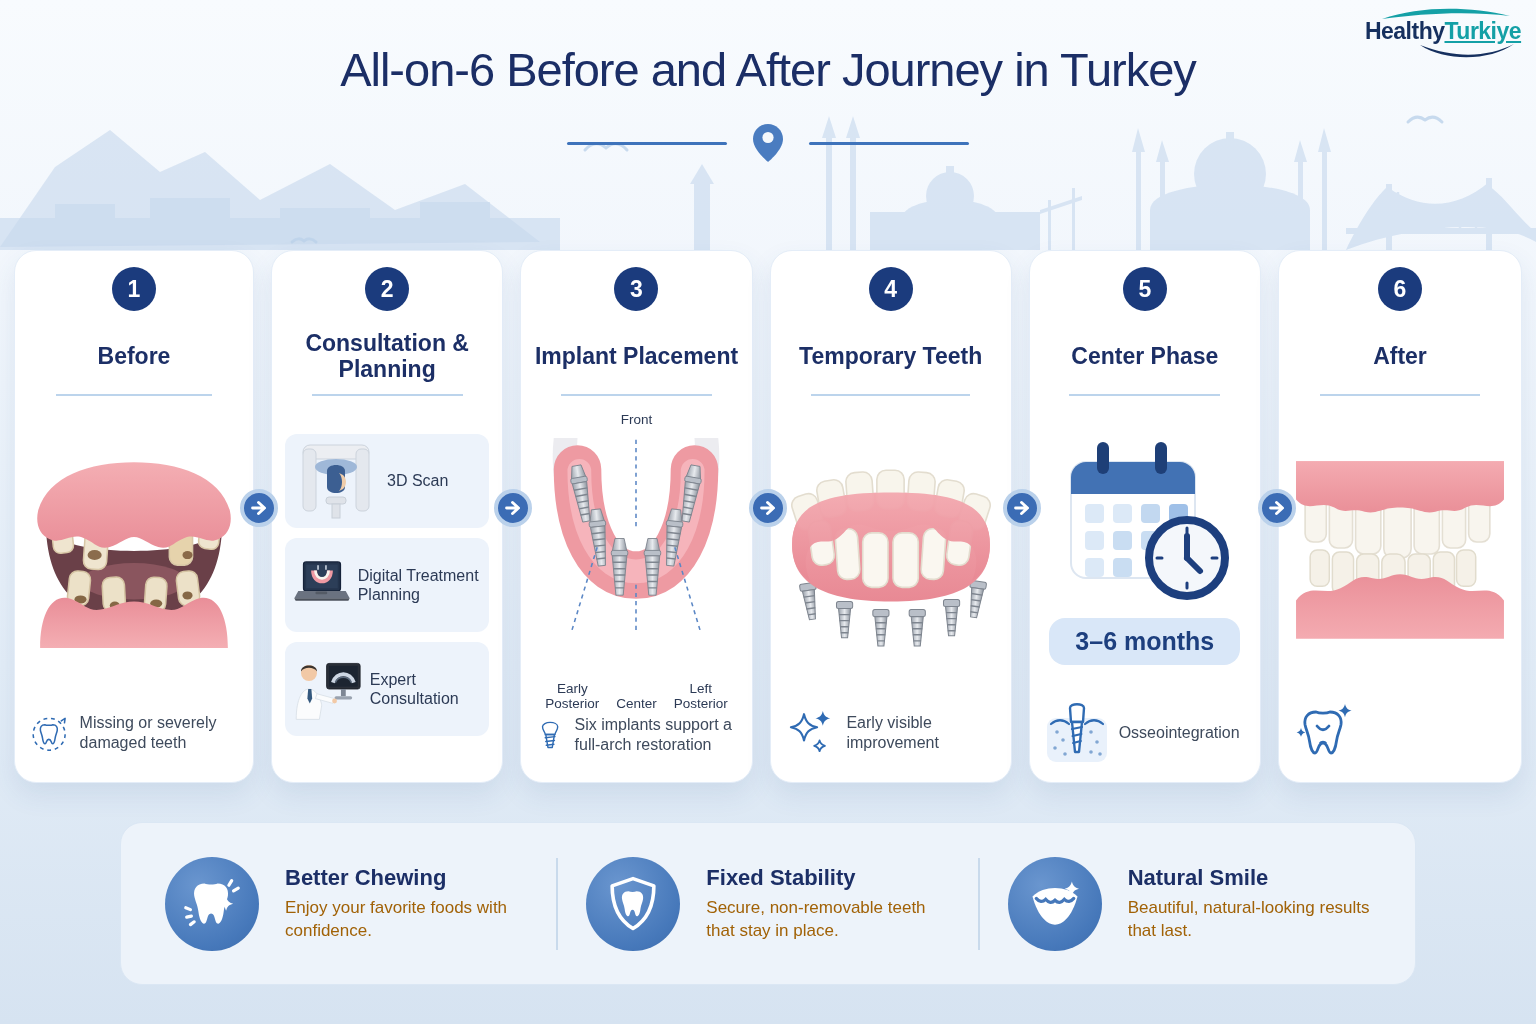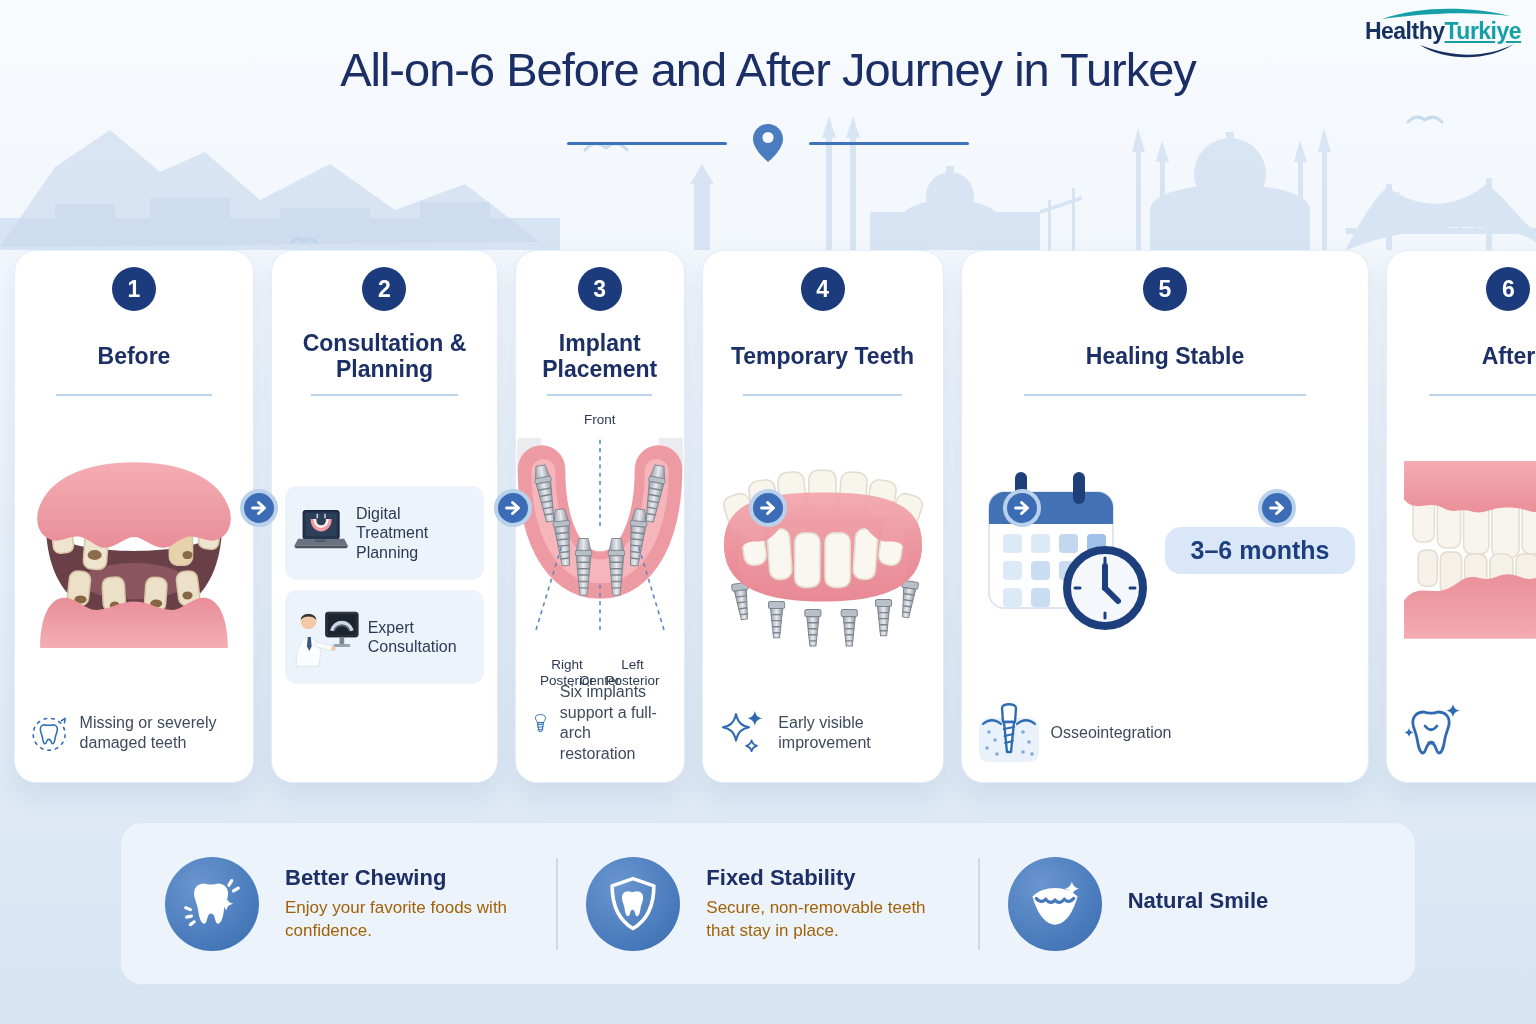--- a/index.html
+++ b/index.html
@@ -60,21 +60,21 @@
   
   .diag { position:relative; width:100%; height:100%;margin-top:24px; }
   .diag svg.jaw { position:absolute; left:50%; top:26px; transform:translateX(-50%); }
   .diag-label { position:absolute; font-size:13.5px; color:#2c3a55; text-align:center; line-height:1.15; }
   .lbl-front { top:0; left:0; width:100%; }
   .lbl-right { bottom:4px; left:2px; width:72px; }
   .lbl-center { bottom:4px; left:50%; transform:translateX(-50%); width:70px; }
   .lbl-left { bottom:4px; right:2px; width:72px; }
 
   
-  .heal-body { gap:14px; display:flex; align-items:center; justify-content:center; }
+  .heal-body { flex-direction:column; gap:14px; display:flex; align-items:center; justify-content:center; }
   .months-pill {
     background:#d9e7f8; color:#1d3f7e; font-weight:bold; font-size:25px;
     padding:9px 26px; border-radius:16px; white-space:nowrap;
   }
 
   
   .arrow {
     position:absolute; top:489px; width:38px; height:38px; border-radius:50%;
     background:#3b6cb5; border:4px solid #bad1eb;
     display:flex; align-items:center; justify-content:center; z-index:5;
@@ -239,20 +239,33 @@
         <div class="foot-text">Missing or severely damaged teeth</div>
       </div>
     </div>
 
     <div class="card">
       <div class="num">2</div>
       <div class="card-title">Consultation &amp; Planning</div>
       <div class="divider"></div>
       <div class="card-body">
         <div class="sub-list">
+          <div class="sub-item">
+            <svg width="86" height="80" viewBox="0 0 86 80">
+              <rect x="10" y="4" width="66" height="14" rx="7" fill="#eceef2" stroke="#ccd3dc"></rect>
+              <rect x="10" y="8" width="13" height="62" rx="5" fill="#e4e8ee" stroke="#ccd3dc"></rect>
+              <rect x="63" y="8" width="13" height="62" rx="5" fill="#e4e8ee" stroke="#ccd3dc"></rect>
+              <ellipse cx="43" cy="26" rx="21" ry="8" fill="#9fb8d8"></ellipse>
+              <path d="M34,30 C34,22 52,22 52,30 L52,46 C52,54 34,54 34,46 Z" fill="#3c5f92"></path>
+              <path d="M50,34 C54,38 54,44 50,48 L46,50 C50,46 50,36 46,32 Z" fill="#f0cdaa"></path>
+              <rect x="33" y="56" width="20" height="7" rx="3" fill="#dfe3e9" stroke="#c8cfd8"></rect>
+              <rect x="39" y="63" width="8" height="14" fill="#dfe3e9" stroke="#c8cfd8"></rect>
+            </svg>
+            <div class="sub-label">3D Scan</div>
+          </div>
           <div class="sub-item">
             <svg width="86" height="80" viewBox="0 0 86 80">
               <rect x="16" y="5" width="56" height="44" rx="4" fill="#24344c" stroke="#16233a" stroke-width="2"></rect>
               <rect x="20" y="9" width="48" height="36" fill="#2c3e58"></rect>
               <path d="M32,18 C32,38 56,38 56,18" fill="none" stroke="#ef9aa3" stroke-width="9"></path>
               <path d="M34,18 C34,34 54,34 54,18" fill="none" stroke="#f8f5ee" stroke-width="4"></path>
               <line x1="38" y1="10" x2="38" y2="17" stroke="#c6cfdb" stroke-width="2.5"></line>
               <line x1="50" y1="10" x2="50" y2="17" stroke="#c6cfdb" stroke-width="2.5"></line>
               <polygon points="8,49 80,49 86,60 2,60" fill="#6a7280"></polygon>
               <rect x="34" y="50" width="18" height="4" rx="2" fill="#545b66"></rect>
@@ -315,21 +328,21 @@
             <use href="#imp3" transform="translate(146,96) rotate(6)"></use>
             <use href="#imp3" transform="translate(166,48) rotate(10)"></use>
 
             <g stroke="#5b87c5" stroke-width="1.7" stroke-dasharray="4.5 4.5" fill="none">
               <line x1="104" y1="2" x2="104" y2="98"></line>
               <line x1="104" y1="210" x2="104" y2="156"></line>
               <line x1="34" y1="210" x2="62" y2="118"></line>
               <line x1="174" y1="210" x2="146" y2="118"></line>
             </g>
           </svg>
-          <div class="diag-label lbl-right">Right Posterior</div>
+          <div class="diag-label lbl-right">Early Posterior</div>
           <div class="diag-label lbl-center">Center</div>
           <div class="diag-label lbl-left">Left Posterior</div>
         </div>
       </div>
       <div class="card-foot">
         <svg class="foot-icon" width="52" height="58" viewBox="0 0 52 58">
           <path d="M12,14 C12,3 40,3 40,14 C40,21 35,23 35,28 L17,28 C17,23 12,21 12,14 Z" fill="none" stroke="#2f6bb3" stroke-width="2.6"></path>
           <path d="M18,28 L34,28 L30,52 L22,52 Z" fill="none" stroke="#2f6bb3" stroke-width="2.6" stroke-linejoin="round"></path>
           <path d="M17,34 L35,32 M18,41 L34,39 M19,48 L33,46" stroke="#2f6bb3" stroke-width="2.6" stroke-linecap="round"></path>
         </svg>
@@ -400,21 +413,21 @@
           <path d="M22,8 C24.5,18 28.5,22 38,24 C28.5,26 24.5,30 22,40 C19.5,30 15.5,26 6,24 C15.5,22 19.5,18 22,8 Z" fill="none" stroke="#2f6bb3" stroke-width="2.6" stroke-linejoin="round"></path>
           <path d="M45,4 C46.4,9.5 48.5,11.6 54,13 C48.5,14.4 46.4,16.5 45,22 C43.6,16.5 41.5,14.4 36,13 C41.5,11.6 43.6,9.5 45,4 Z" fill="#2f6bb3"></path>
           <path d="M41,40 C42,44 43.6,45.6 47.6,46.6 C43.6,47.6 42,49.2 41,53.2 C40,49.2 38.4,47.6 34.4,46.6 C38.4,45.6 40,44 41,40 Z" fill="none" stroke="#2f6bb3" stroke-width="2.2" stroke-linejoin="round"></path>
         </svg>
         <div class="foot-text">Early visible improvement</div>
       </div>
     </div>
 
     <div class="card">
       <div class="num">5</div>
-      <div class="card-title">Healing Stable</div>
+      <div class="card-title">Center Phase</div>
       <div class="divider"></div>
       <div class="card-body heal-body">
         <svg width="176" height="168" viewBox="0 0 176 168">
           <rect x="14" y="26" width="124" height="116" rx="15" fill="#ffffff" stroke="#dde6f1" stroke-width="2"></rect>
           <path d="M14,41 C14,33 21,26 29,26 L123,26 C131,26 138,33 138,41 L138,58 L14,58 Z" fill="#4272b4"></path>
           <rect x="40" y="6" width="12" height="32" rx="6" fill="#1e3f77"></rect>
           <rect x="98" y="6" width="12" height="32" rx="6" fill="#1e3f77"></rect>
           <g>
             <rect x="28" y="68" width="19" height="19" rx="4" fill="#dce9f7"></rect>
             <rect x="56" y="68" width="19" height="19" rx="4" fill="#dce9f7"></rect>
@@ -585,17 +598,18 @@
     <div class="benefit">
       <div class="benefit-icon">
         <svg width="60" height="60" viewBox="0 0 64 64">
           <path d="M8,24 C20,12 44,12 56,24 C50,46 40,54 32,54 C24,54 14,46 8,24 Z" fill="#ffffff"></path>
           <path d="M12,26 Q17,32 22,27 Q27,33 32,28 Q37,33 42,27 Q47,32 52,26" fill="none" stroke="#4678ba" stroke-width="3.4" stroke-linecap="round"></path>
           <path d="M50,8 C51.2,12.6 53,14.4 57.6,15.6 C53,16.8 51.2,18.6 50,23.2 C48.8,18.6 47,16.8 42.4,15.6 C47,14.4 48.8,12.6 50,8 Z" fill="#ffffff"></path>
         </svg>
       </div>
       <div>
         <div class="benefit-title">Natural Smile</div>
+        <div class="benefit-desc">Beautiful, natural-looking results that last.</div>
       </div>
     </div>
   </div>
 
 </div>
 
 </body></html>

